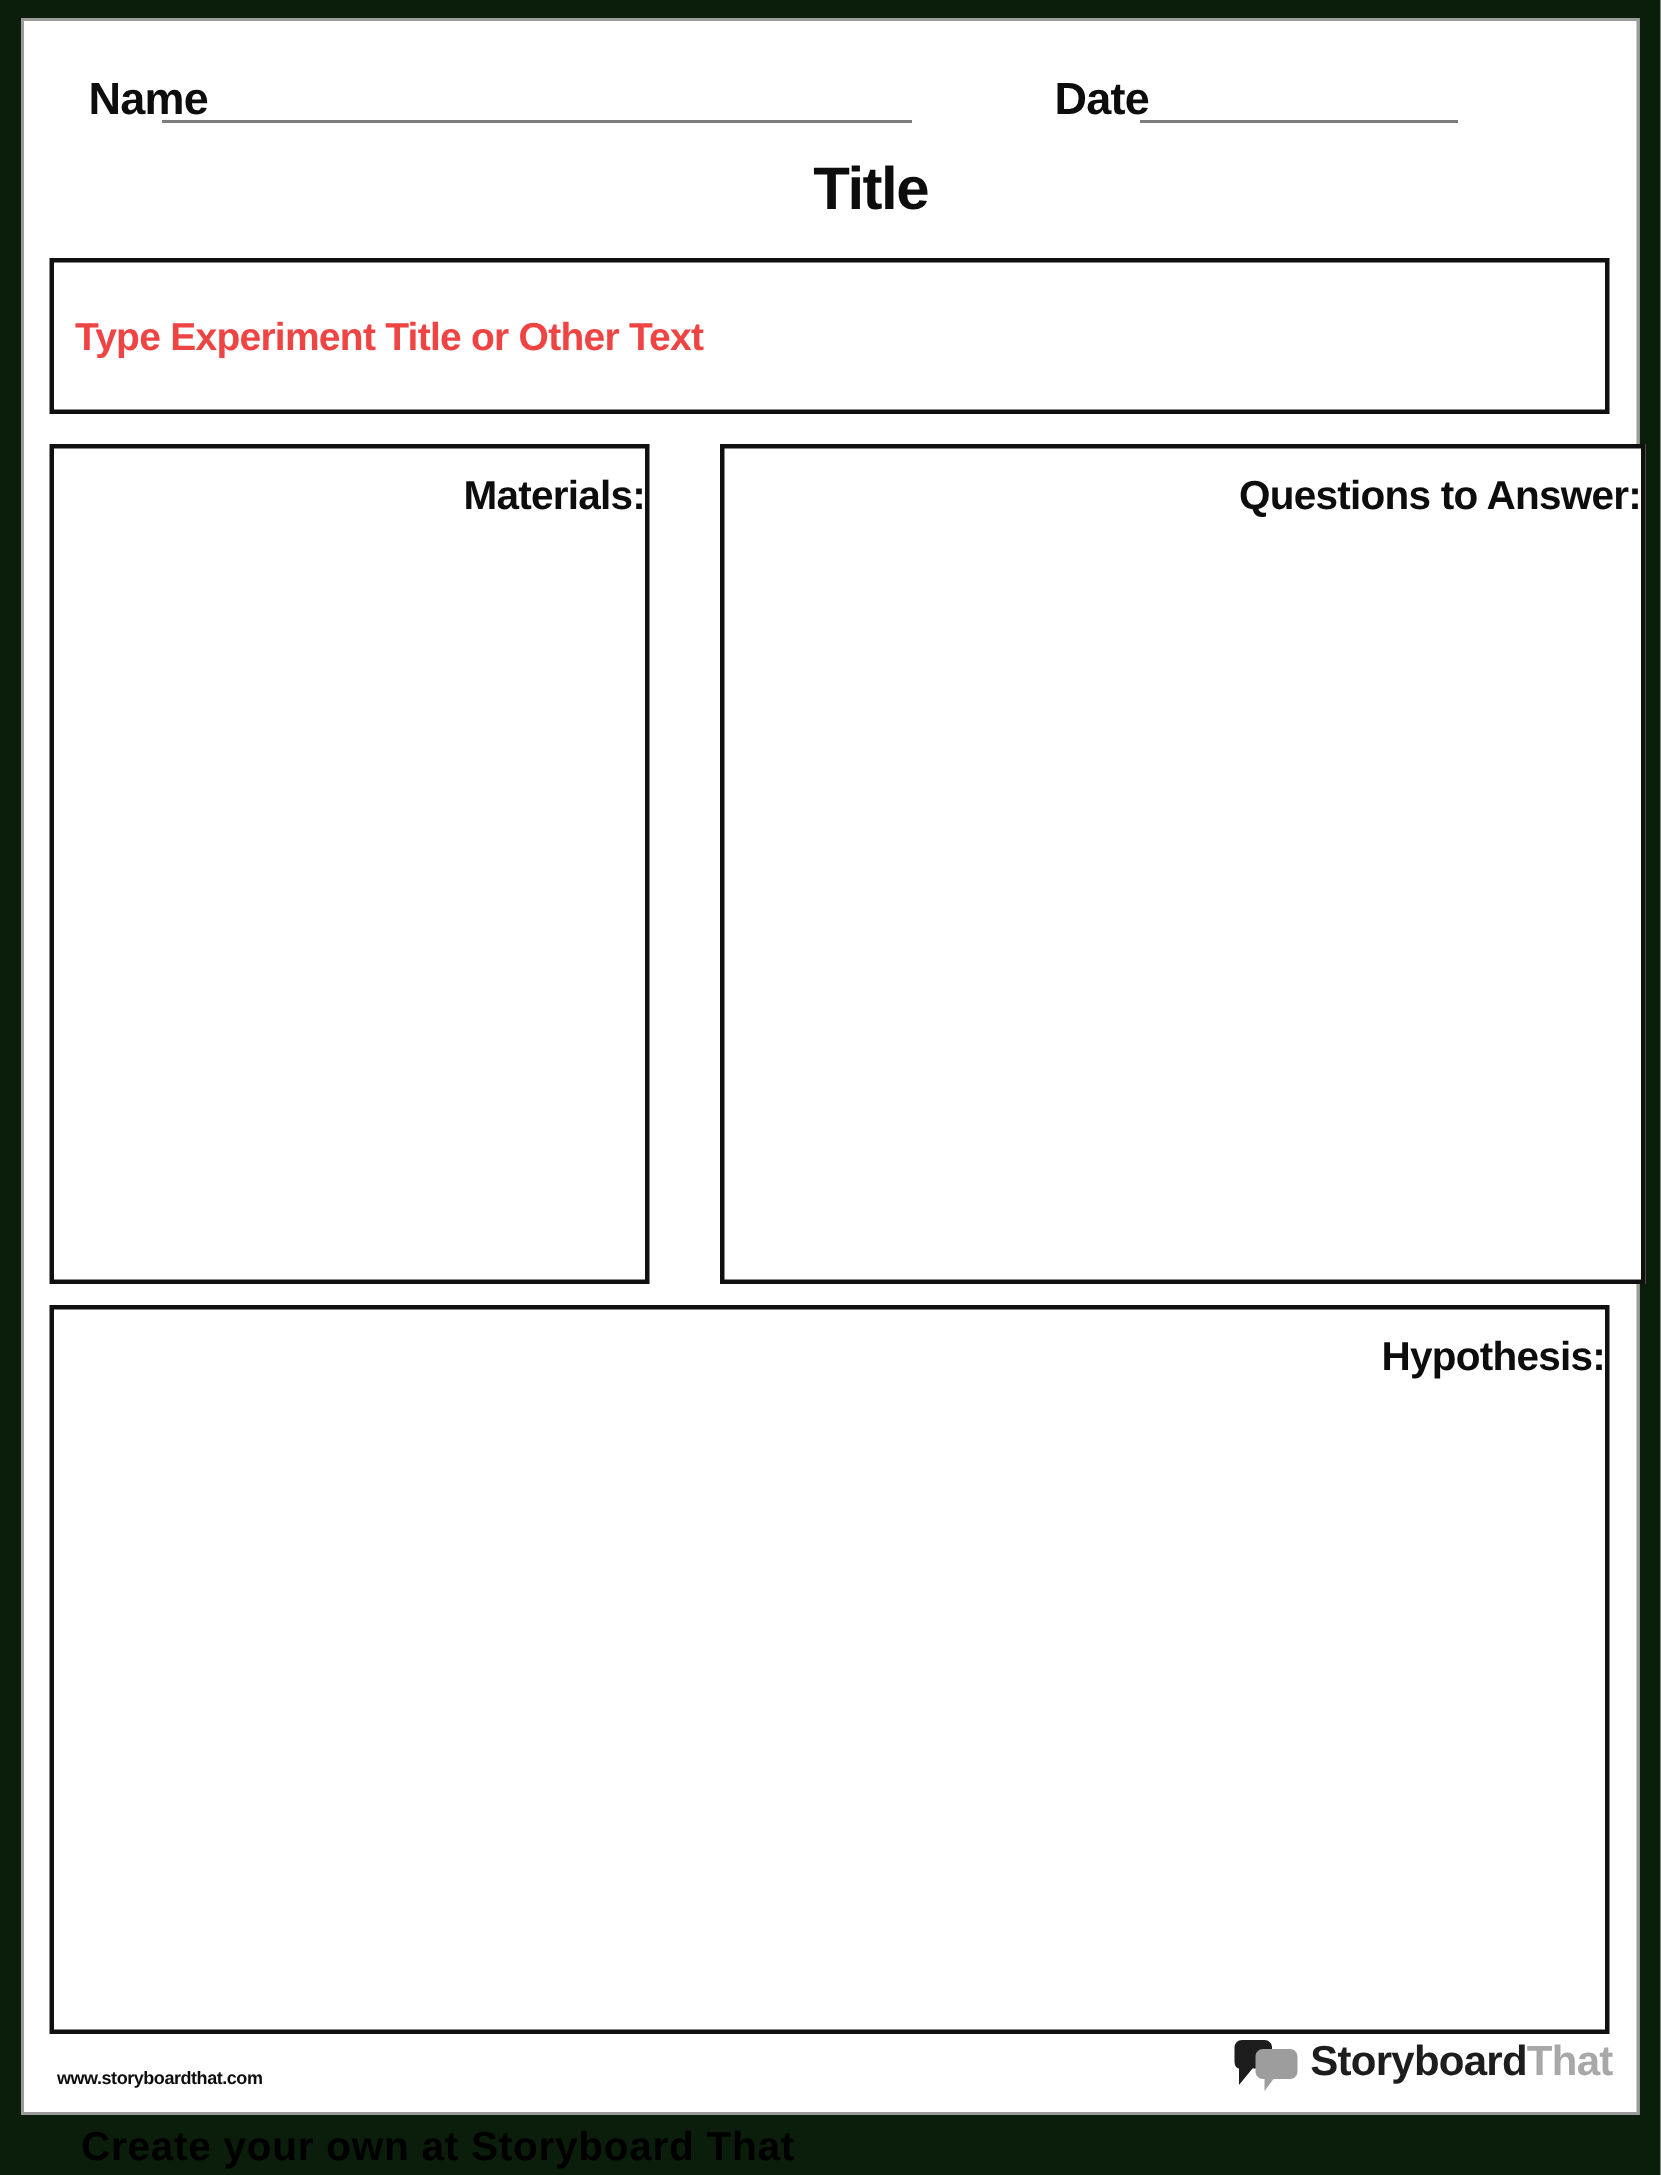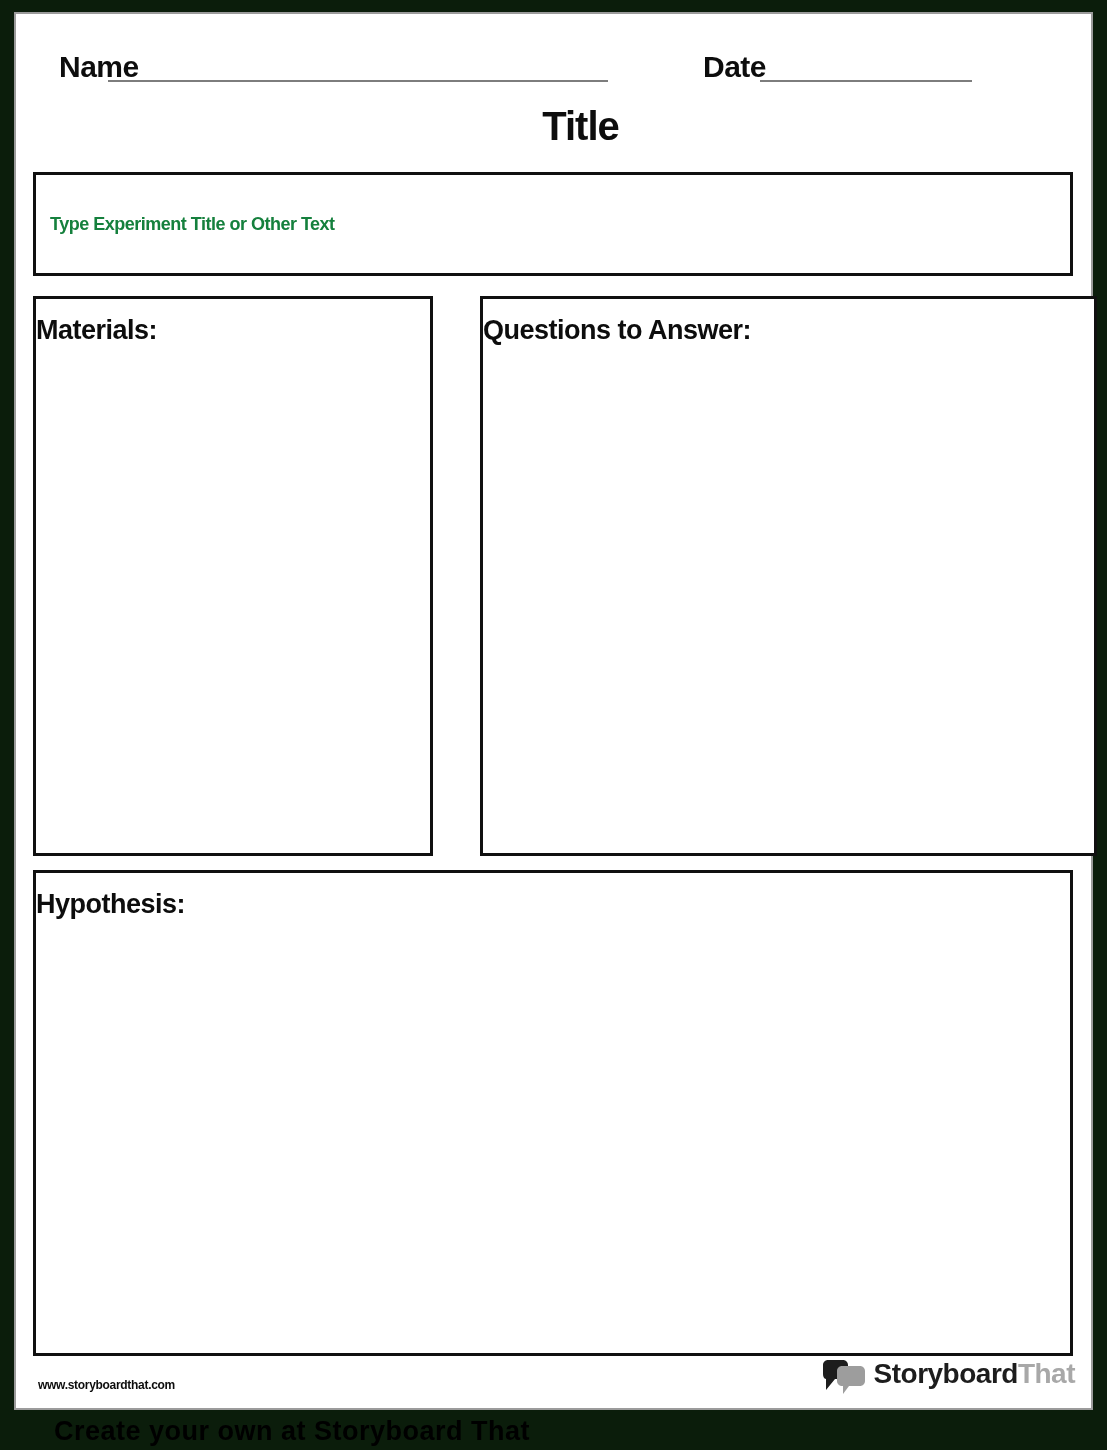--- a/index.html
+++ b/index.html
@@ -43,30 +43,30 @@
     position:absolute;
     background:#ffffff;
     border:3px solid #101010;
   }
   .experiment-title-box {
     left:17px; top:158px; width:1040px; height:104px;
     display:flex; align-items:center;
     padding-left:14px;
   }
   .placeholder-text {
-    font-size:18px; font-weight:700; color:#15803d;
+    font-size:26px; font-weight:700; color:#ef4444;
     letter-spacing:-0.5px; cursor:text;
   }
   .materials-box  { left:17px;  top:282px; width:400px; height:560px; }
   .questions-box  { left:464px; top:282px; width:617px; height:560px; }
   .hypothesis-box { left:17px;  top:856px; width:1040px; height:486px; }
   .section-label {
     display:block; width:100%;
     padding-top:16px;
-    text-align:left;
+    text-align:right;
     font-size:27px; font-weight:700; color:#0d0d0d;
     letter-spacing:-0.5px;
   }
   
   .website {
     position:absolute; left:22px; top:1364px;
     font-size:12px; font-weight:700; color:#0d0d0d;
     letter-spacing:-0.3px;
   }
   .logo {

